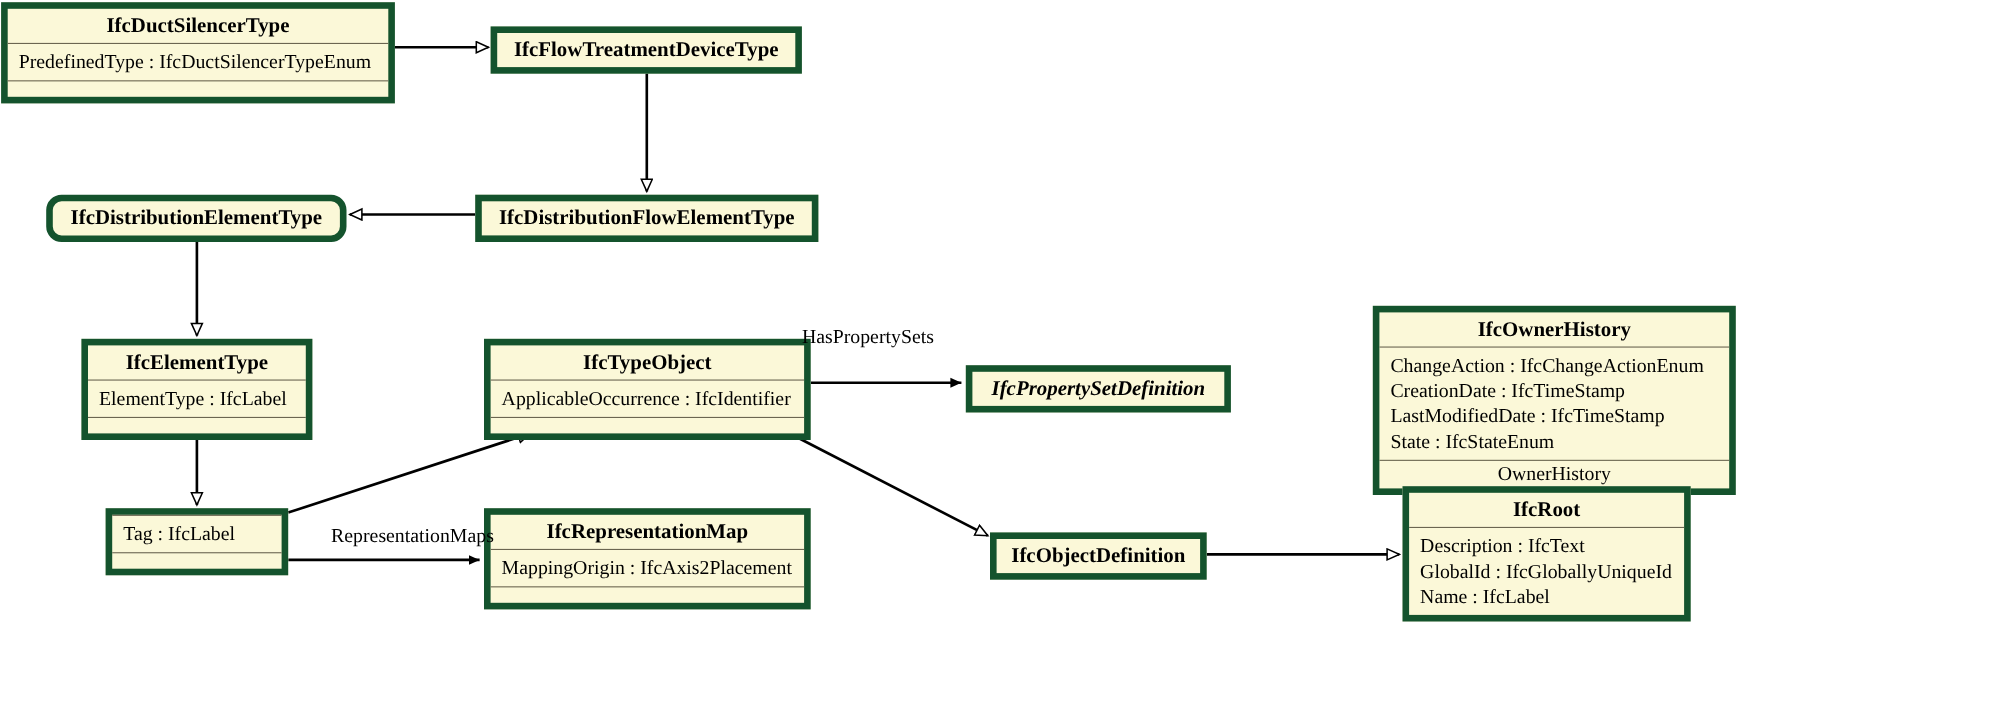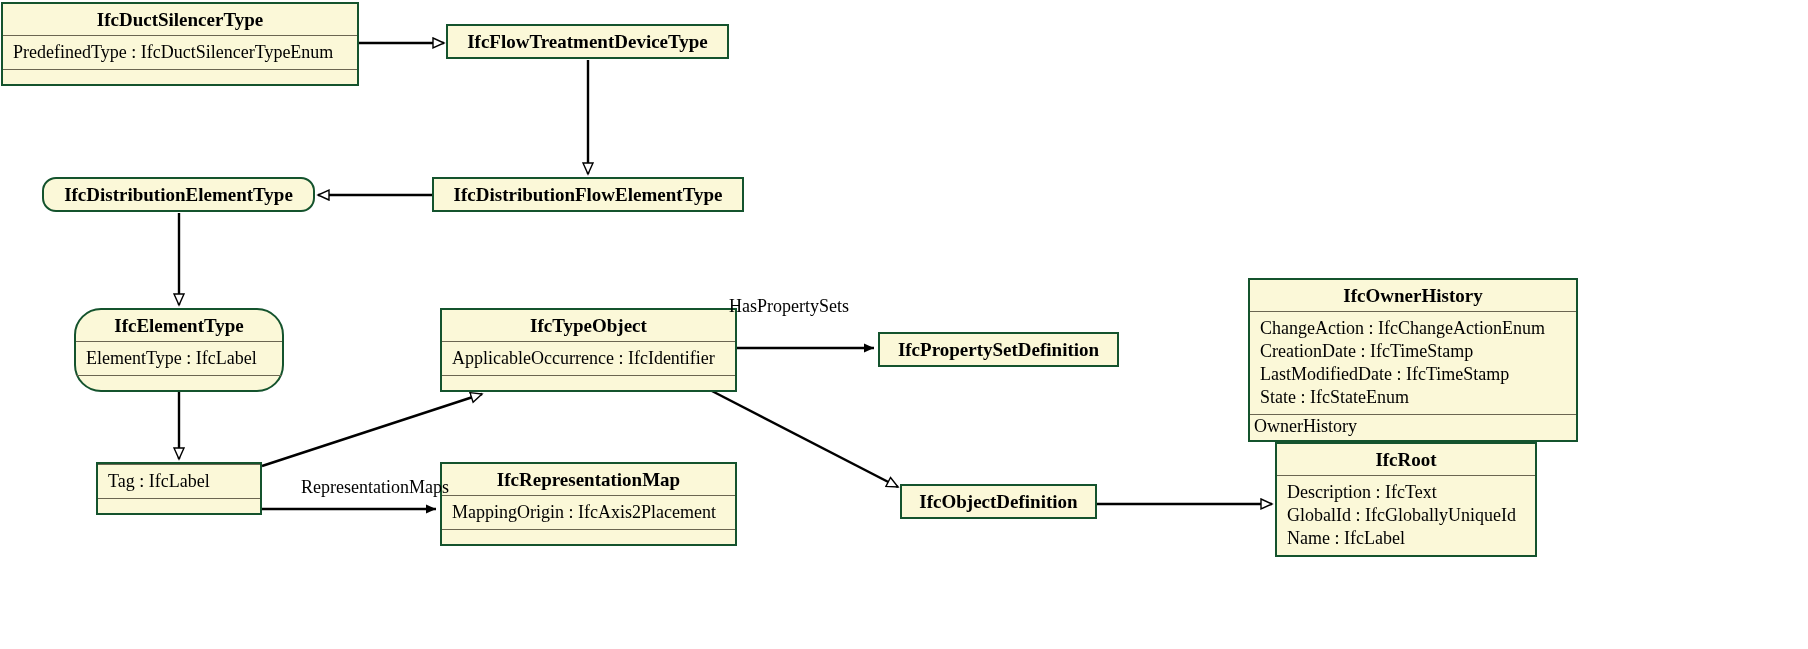--- a/index.html
+++ b/index.html
@@ -12,21 +12,21 @@
     width: 1808px;
     height: 649px;
     background: #ffffff;
     font-family: "Liberation Serif", "DejaVu Serif", serif;
     overflow: hidden;
   }
   .uml-class {
     position: absolute;
     box-sizing: border-box;
     background: #fbf8d8;
-    border: 2px solid #14532d;
+    border: 6px solid #14532d;
     color: #000000;
   }
   .uml-title {
     text-align: center;
     font-weight: bold;
     font-size: 19px;
     padding: 5px 8px 5px 8px;
     line-height: 1.12;
     white-space: nowrap;
   }
@@ -41,21 +41,21 @@
     white-space: nowrap;
   }
   .uml-attr {
     display: block;
   }
   .uml-ops {
     min-height: 14px;
     padding: 0;
   }
   .uml-assoc-row {
-    text-align: left;
+    text-align: center;
     font-size: 18px;
     line-height: 1.18;
     padding: 1px 4px 2px 4px;
     white-space: nowrap;
   }
   .edge-label {
     position: absolute;
     font-family: "Liberation Serif", "DejaVu Serif", serif;
     font-size: 18px;
     font-weight: normal;
@@ -125,41 +125,41 @@
   </div>
 
   <div class="uml-class" style="left:42px; top:177px; width:273px;border-radius:14px;">
     <div class="uml-title">IfcDistributionElementType</div>
   </div>
 
   <div class="uml-class" style="left:432px; top:177px; width:312px;">
     <div class="uml-title">IfcDistributionFlowElementType</div>
   </div>
 
-  <div class="uml-class" style="left:74px; top:308px; width:210px;border-radius:27px;">
+  <div class="uml-class" style="left:74px; top:308px; width:210px;">
     <div class="uml-title">IfcElementType</div>
     <div class="uml-divider"></div>
     <div class="uml-attrs">
       <span class="uml-attr">ElementType : IfcLabel</span>
     </div>
     <div class="uml-divider"></div>
     <div class="uml-attrs uml-ops"></div>
   </div>
 
   <div class="uml-class" style="left:440px; top:308px; width:297px;">
     <div class="uml-title">IfcTypeObject</div>
     <div class="uml-divider"></div>
     <div class="uml-attrs">
       <span class="uml-attr">ApplicableOccurrence : IfcIdentifier</span>
     </div>
     <div class="uml-divider"></div>
     <div class="uml-attrs uml-ops"></div>
   </div>
 
-  <div class="uml-class" style="left:878px; top:332px; width:241px;">
+  <div class="uml-class" style="left:878px; top:332px; width:241px;font-style:italic;">
     <div class="uml-title">IfcPropertySetDefinition</div>
   </div>
 
   <div class="uml-class" style="left:1248px; top:278px; width:330px;">
     <div class="uml-title">IfcOwnerHistory</div>
     <div class="uml-divider"></div>
     <div class="uml-attrs">
       <span class="uml-attr">ChangeAction : IfcChangeActionEnum</span>
       <span class="uml-attr">CreationDate : IfcTimeStamp</span>
       <span class="uml-attr">LastModifiedDate : IfcTimeStamp</span>

